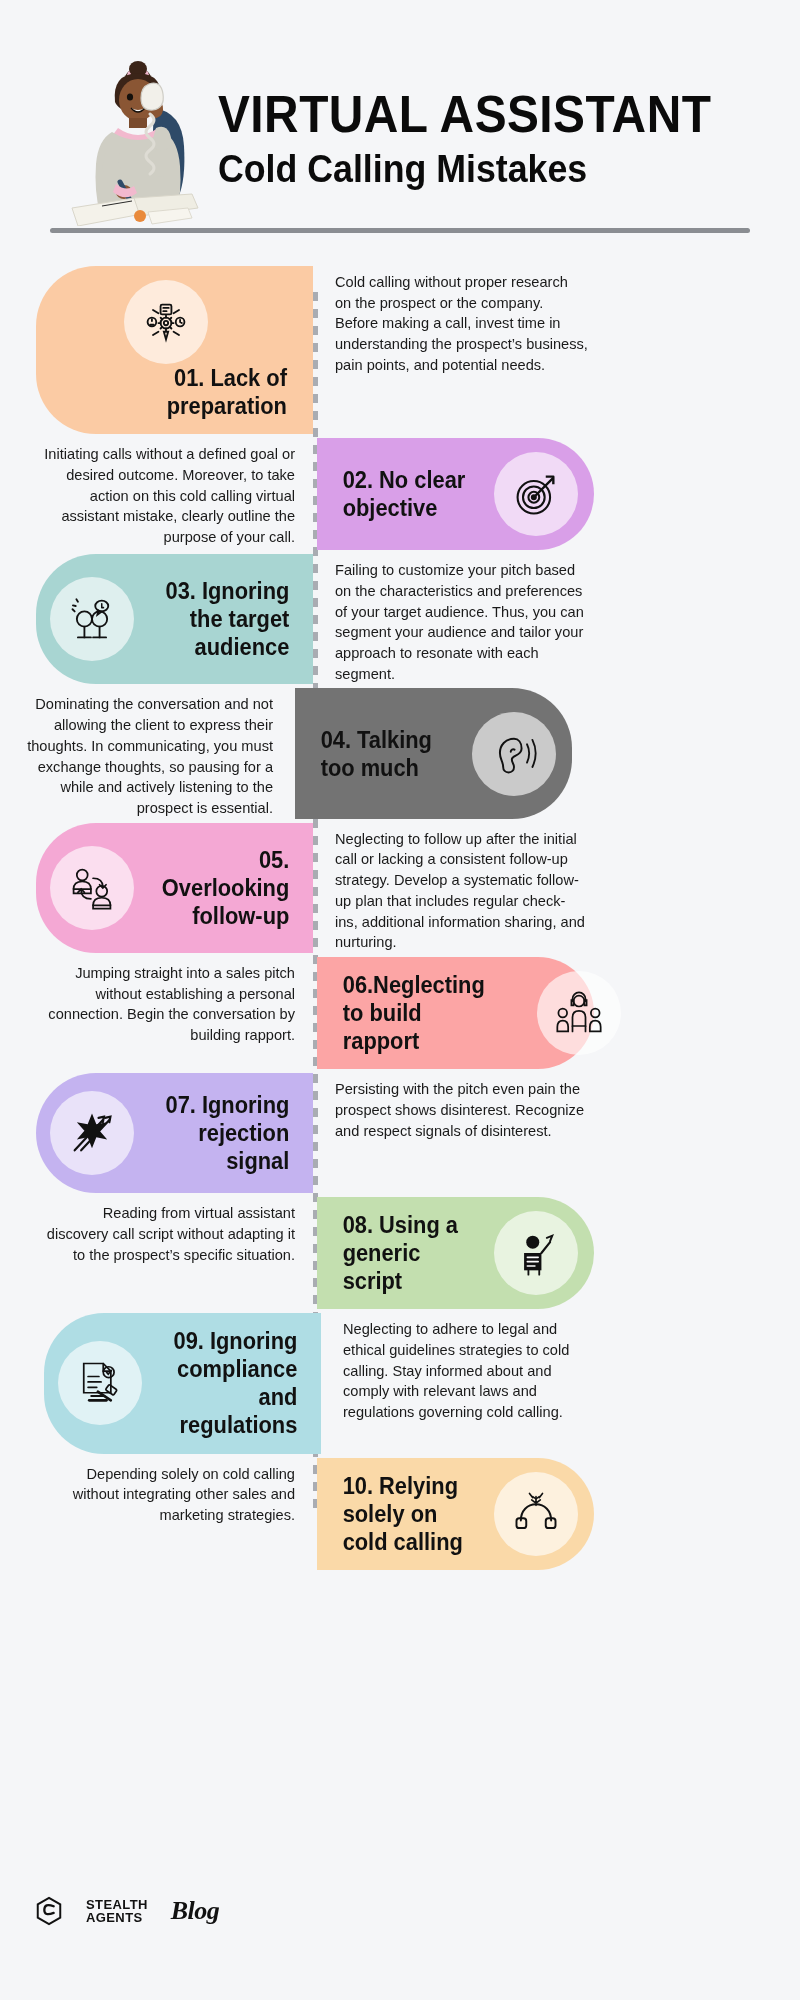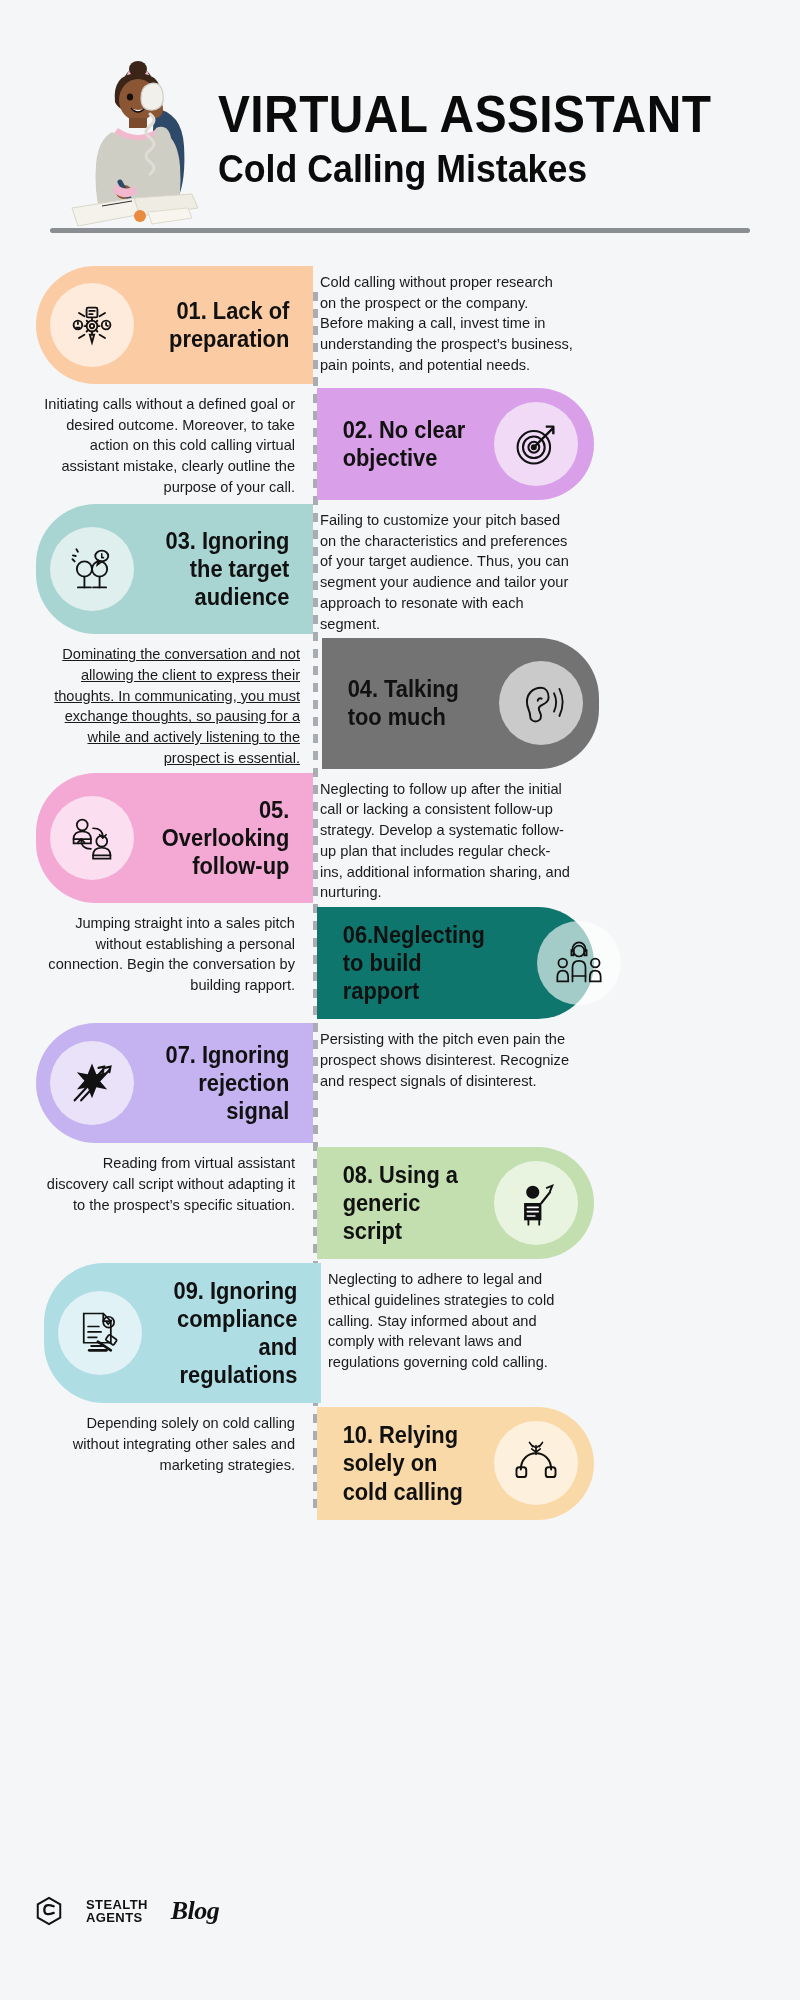--- a/index.html
+++ b/index.html
@@ -74,21 +74,21 @@
   .pill.rgt .badge { order:2; margin-left:10px; }
 
   .badge svg { width:52px; height:52px; display:block; }
 
   
   .body {
     width:253px; flex-shrink:0;
     font-size:14.6px; line-height:1.42; color:#1A1A1A;
     padding-top:6px;
   }
-  .body.r { margin-left:7px; text-align:left; }
+  .body.r { margin-left:22px; text-align:left; }
   .body.l { margin-right:22px; text-align:right; }
 
   .gapL { width:41px; flex-shrink:0; }
 
   
   .footer { position:absolute; left:34px; top:1896px; display:flex; align-items:center; gap:22px; }
   .logo-hex { width:30px; height:30px; }
   .logo-words {
     font-family:"Liberation Sans Narrow","Liberation Sans",sans-serif;
     font-size:13px; font-weight:bold; line-height:1.0; color:#111; letter-spacing:0.4px;
@@ -160,21 +160,21 @@
 
   <div class="head-rule"></div>
 </div>
 
 <div class="spine"></div>
 
 <div class="rows">
 
   <div class="row left" style="margin-bottom:4px;">
     <div class="gapL" style="width:36px;"></div>
-    <div class="pill lft" style="background:#FBCBA4; min-height:118px;">
+    <div class="pill lft" style="background:#FBCBA4; min-height:118px;flex-direction:column;">
       <div class="badge">
         <svg viewBox="0 0 48 48" fill="none" stroke="#111" stroke-width="1.7" stroke-linecap="round">
           <rect x="19" y="8" width="10" height="9" rx="1.4"></rect>
           <path d="M21.5 11h5M21.5 14h3"></path>
           <circle cx="24" cy="25" r="5"></circle>
             <circle cx="24" cy="25" r="2"></circle>
           <path d="M24 20v-2M24 32v-2M19 25h-2M31 25h-2M20.5 21.5l-1.4-1.4M29 30l-1.4-1.4M27.5 21.5l1.4-1.4M19 30l1.4-1.4"></path>
           <path d="M22 33h4l-2 7z"></path>
           <circle cx="11" cy="24" r="4"></circle>
             <path d="M11 21.5v1.6M9.5 26.5h3"></path>
@@ -221,21 +221,21 @@
           <path d="M33 10v3.5M33 13.5h1.6" stroke-width="1.4"></path>
           <path d="M8 17l-2-2M9 12l-2.6-.6M11 8l-1.4-2.2"></path>
         </svg>
       </div>
       <div class="pill-title">03. Ignoring the target audience</div>
     </div>
     <div class="body r">Failing to customize your pitch based on the characteristics and preferences of your target audience. Thus,  you can segment your audience and tailor your approach to resonate with each segment.</div>
   </div>
 
   <div class="row right" style="margin-bottom:4px;">
-    <div class="body l" style="margin-left:47px;text-decoration:underline;">Dominating the conversation and not allowing the client to express their thoughts. In communicating, you must exchange thoughts, so pausing for a while and actively listening to the prospect is essential.</div>
+    <div class="body l" style="margin-left:20px;">Dominating the conversation and not allowing the client to express their thoughts. In communicating, you must exchange thoughts, so pausing for a while and actively listening to the prospect is essential.</div>
     <div class="pill rgt" style="background:#737373; min-height:108px;">
       <div class="pill-title">04. Talking too much</div>
       <div class="badge">
         <svg viewBox="0 0 48 48" fill="none" stroke="#111" stroke-width="1.8" stroke-linecap="round">
           <path d="M24 10c-8 0-13 6-13 13 0 6 3 8 3 13 0 3 2 5 5 5s5-2 5-5c0-3-2-4-2-7 0-4 9-3 9-10 0-6-3-9-7-9Z"></path>
           <path d="M21 22c0-2 2-3 3.5-2"></path>
           <path d="M36 15q4 8 0 17M41 11q6 12 0 25" stroke-width="1.7"></path>
         </svg>
       </div>
     </div>
@@ -258,21 +258,21 @@
             <path d="M17 28l-3-3-3 3"></path>
         </svg>
       </div>
       <div class="pill-title">05. Overlooking follow-up</div>
     </div>
     <div class="body r">Neglecting to follow up after the initial call or lacking a consistent follow-up strategy. Develop a systematic follow-up plan that includes regular check-ins, additional information sharing, and nurturing.</div>
   </div>
 
   <div class="row right" style="margin-bottom:4px;">
     <div class="body l" style="margin-left:42px;">Jumping straight into a sales pitch without establishing a personal connection. Begin the conversation by building rapport.</div>
-    <div class="pill rgt" style="background:#0f766e; min-height:110px;gap:38px;">
+    <div class="pill rgt" style="background:#fca5a5; min-height:110px;gap:38px;">
       <div class="pill-title">06.Neglecting to build rapport</div>
       <div class="badge">
         <svg viewBox="0 0 48 48" fill="none" stroke="#111" stroke-width="1.6" stroke-linecap="round">
           <circle cx="24" cy="13" r="5"></circle>
           <path d="M18 13v-2a6 6 0 0 1 12 0v2"></path>
           <path d="M17 12h2v5h-2zM29 12h2v5h-2z"></path>
           <path d="M18 28q0-6 6-6t6 6v8h-12z"></path>
           <circle cx="9" cy="24" r="4"></circle>
             <path d="M4 37q0-6 5-6t5 6v4H4z"></path>
           <circle cx="39" cy="24" r="4"></circle>

